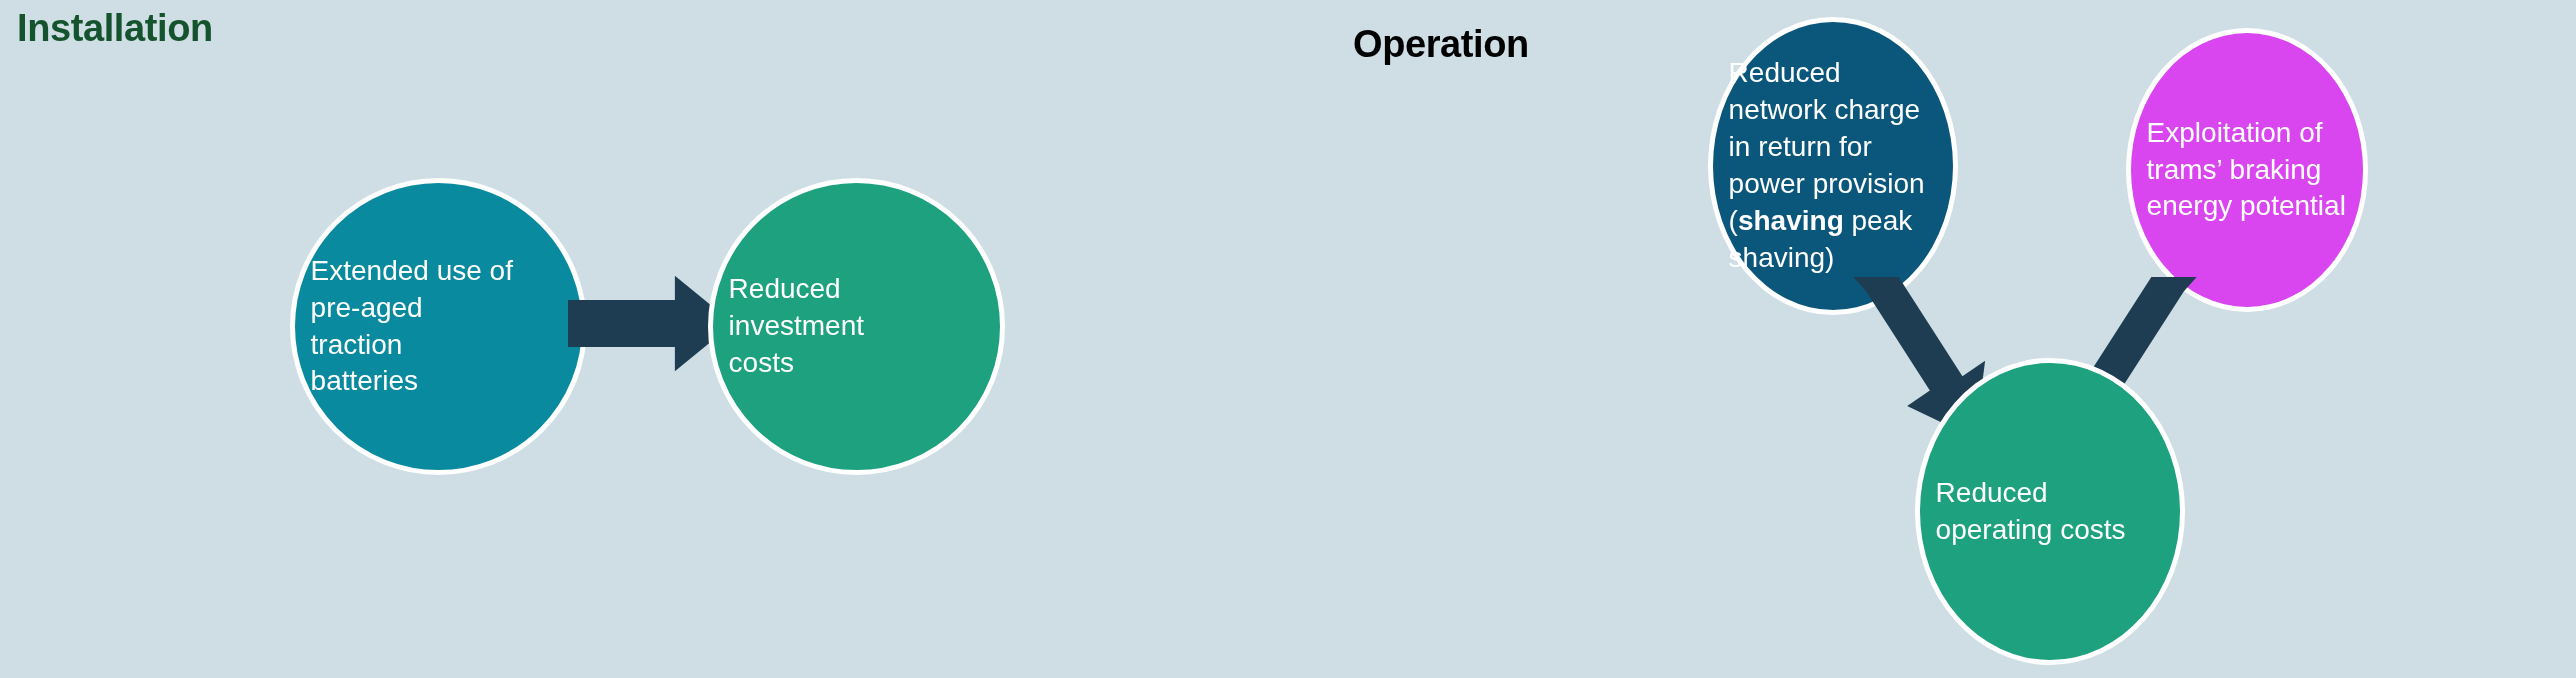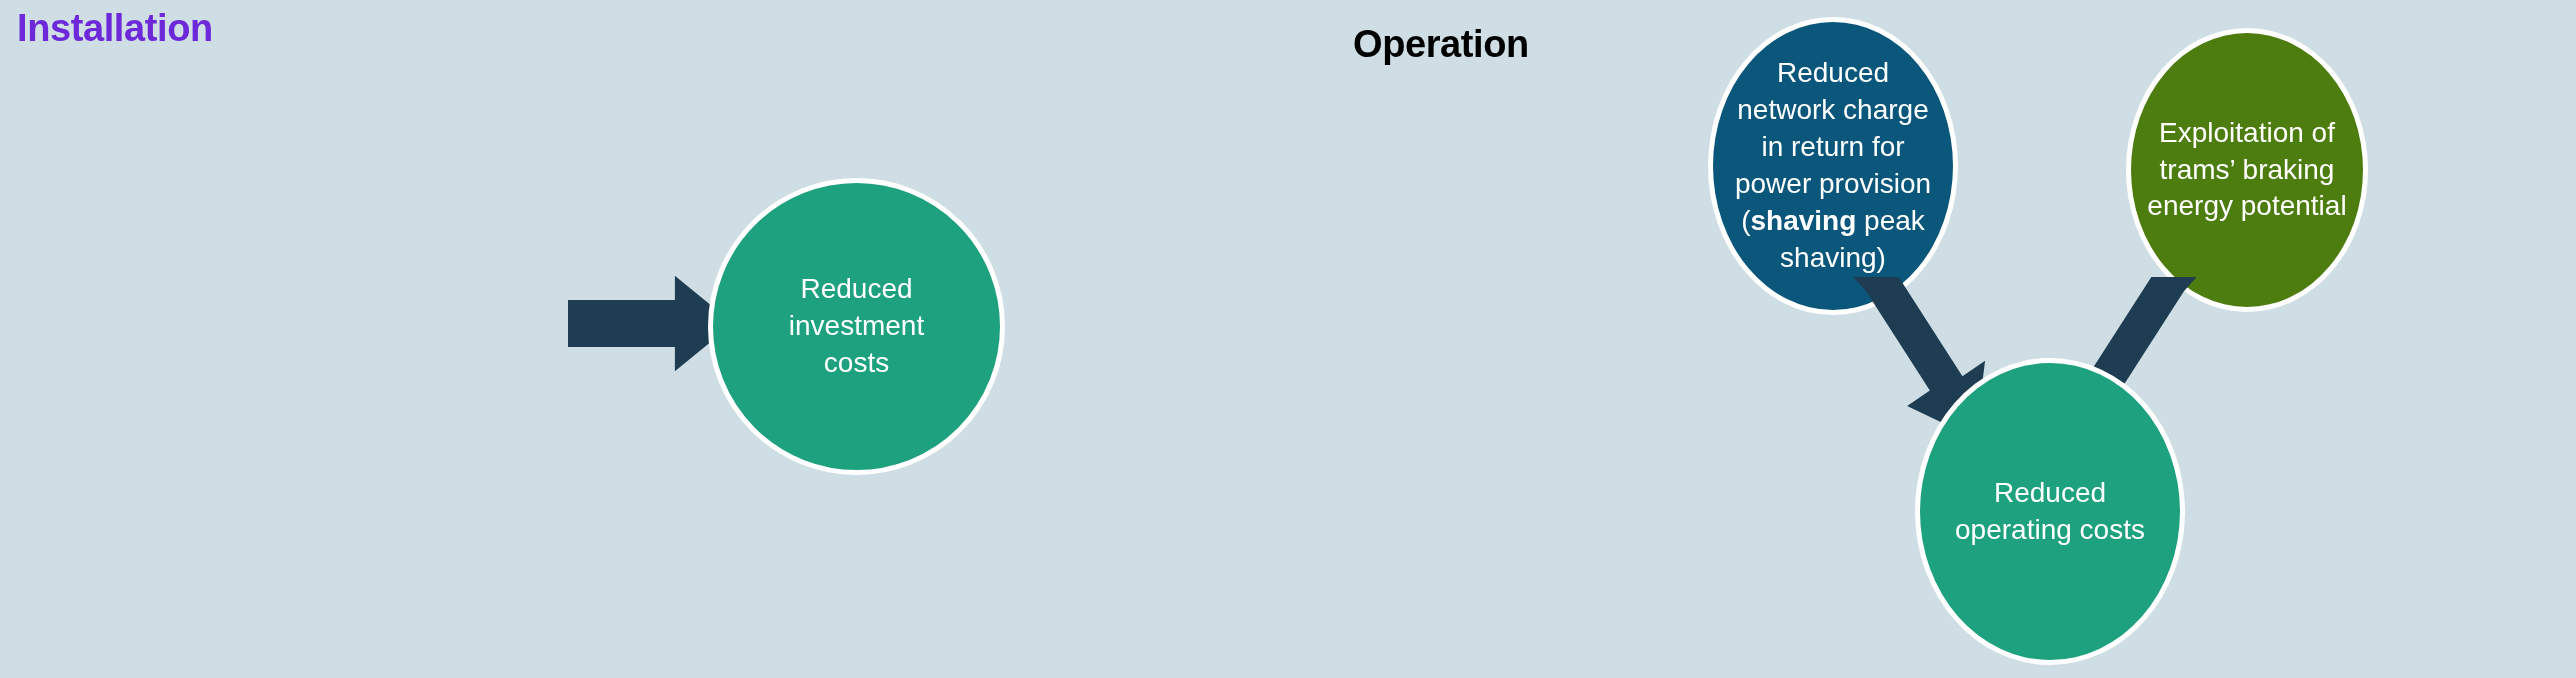--- a/index.html
+++ b/index.html
@@ -34,21 +34,20 @@
   #title-operation    { left: 1353px; top: 8.5px; }
 
   .node {
     position: absolute;
     border-radius: 50%;
     border: 5px solid #3b82f6;
     box-sizing: border-box;
     display: flex;
     align-items: center;
     justify-content: center;
-    text-align: center;
     color: #ffffff;
     font-size: 28px;
     line-height: 1.32;
     padding: 0 15.6px;
     box-sizing: border-box;
   }
   .node .label { display: block; width: 100%; }
   .node .label b { font-weight: bold; }
 
   .teal  { background: #0a8a9e; }
@@ -85,38 +84,41 @@
   #arrow-install { left: 568px; top: 270px;  width: 171px; height: 107px; }
   #arrow-left-diag  { left: 1833px; top: 277px; width: 171px; height: 163px; }
   #arrow-right-diag { left: 2046px; top: 277px; width: 171px; height: 163px; }
   .arrow-shape { fill: #1e3d52; }
 </style>
 </head>
 <body style="background: rgb(206, 222, 228);">
 
 <div id="stage">
 
-  <div id="title-installation" class="section-title" style="color: #6d28d9;">Installation</div>
+  <div id="title-installation" class="section-title" style="color: #14532d;">Installation</div>
 
   <div id="title-operation" class="section-title" style="color: rgb(0, 0, 0); margin-top: 16px;">Operation</div>
 
+  <div id="node-extended-use" class="node teal" style="background: rgb(10, 138, 158); border-color: rgb(255, 255, 255); color: rgb(255, 255, 255);">
+    <span class="label">Extended use of<br>pre-aged<br>traction<br>batteries</span>
+  </div>
 
   <svg id="arrow-install" class="arrow-svg" viewBox="0 0 240 150">
     <polygon class="arrow-shape" points="0,42 150,42 150,8 232,75 150,142 150,108 0,108" fill="#1e3d52"></polygon>
   </svg>
 
   <div id="node-reduced-investment" class="node green" style="background: rgb(29, 161, 126); border-color: rgb(255, 255, 255); color: rgb(255, 255, 255);">
     <span class="label">Reduced<br>investment<br>costs</span>
   </div>
 
   <div id="node-network-charge" class="node navy" style="background: rgb(11, 87, 123); border-color: rgb(255, 255, 255); color: rgb(255, 255, 255);">
     <span class="label">Reduced<br>network charge<br>in return for<br>power provision<br>(<b>shaving</b> peak<br>shaving)</span>
   </div>
 
-  <div id="node-braking-energy" class="node teal" style="background: #4d7c0f; border-color: rgb(255, 255, 255); color: rgb(255, 255, 255);">
+  <div id="node-braking-energy" class="node teal" style="background: #d946ef; border-color: rgb(255, 255, 255); color: rgb(255, 255, 255);">
     <span class="label">Exploitation of<br>trams’ braking<br>energy potential</span>
   </div>
 
 
   <svg id="arrow-left-diag" class="arrow-svg" viewBox="0 0 240 230">
     <polygon class="arrow-shape" points="28,0 92,0 182,140 214,118 200,228 104,182 136,160 46,20" fill="#1e3d52"></polygon>
   </svg>
 
   <svg id="arrow-right-diag" class="arrow-svg" viewBox="0 0 240 230">
     <polygon class="arrow-shape" points="212,0 148,0 58,140 26,118 40,228 136,182 104,160 194,20" fill="#1e3d52"></polygon>

